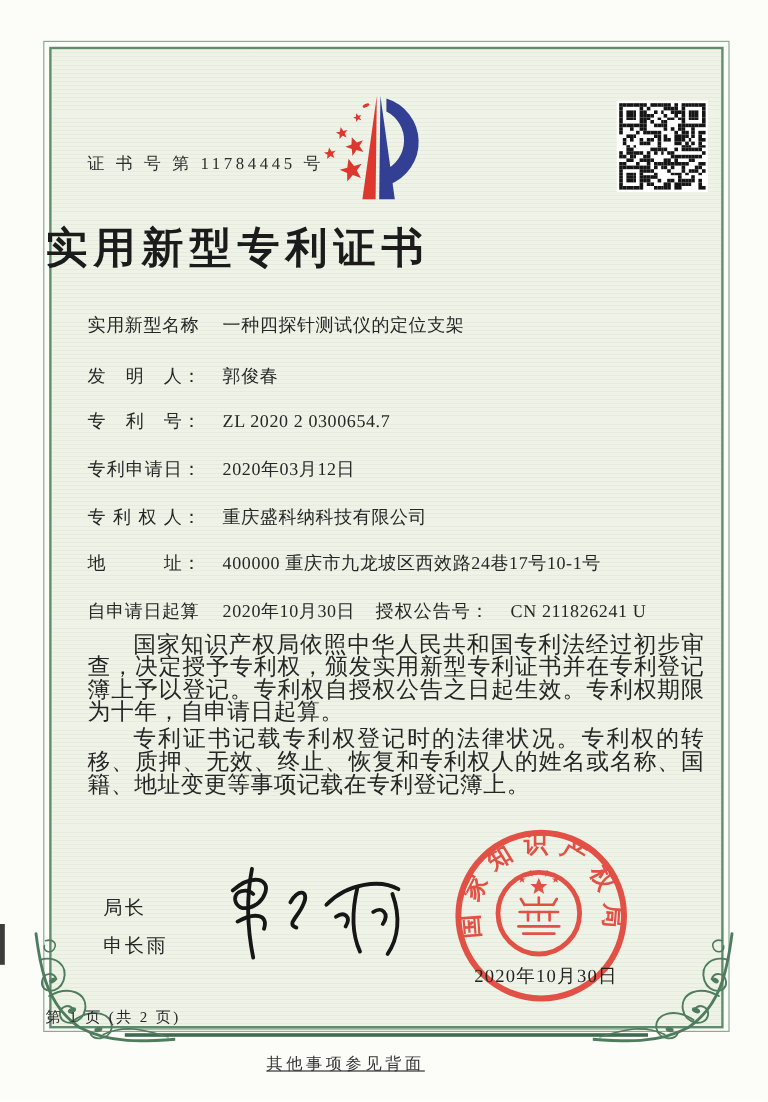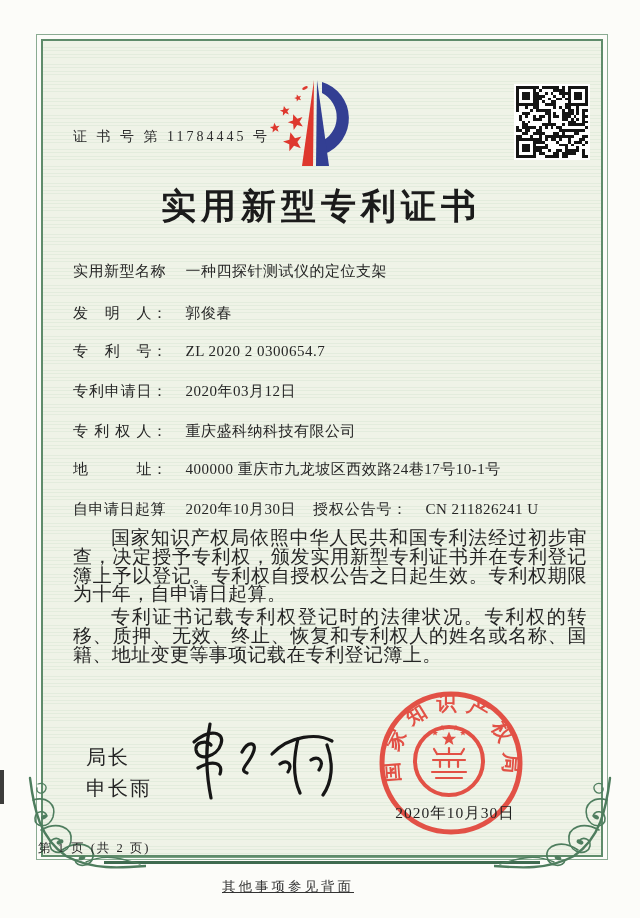--- a/index.html
+++ b/index.html
@@ -25,30 +25,30 @@
   .flourish.right{left:494px;top:776px;transform:scaleX(-1);}
   .cert-no{position:absolute;left:73px;top:80px;font-size:14px;letter-spacing:3px;color:#2d2d2d;margin-top:48px;}
   .logo{position:absolute;left:250px;top:76px;width:158px;height:98px;}
   .qr{
     position:absolute;left:514px;top:84px;width:76px;height:76px;background:#fff;
     display:grid;grid-template-columns:repeat(25,1fr);grid-template-rows:repeat(25,1fr);
     padding:2px;box-sizing:border-box;
   }
   .qc{background:transparent;} .qc.on{background:#151515;}
   .doc-title{
-    position:absolute;left:38px;top:183px;width:566px;text-align:center;
+    position:absolute;left:38px;top:183px;width:566px;text-align:left;
     font-size:35px;font-weight:bold;letter-spacing:5px;color:#1b1b1b;
   }
   .frow{position:absolute;left:73px;height:22px;font-size:15px;white-space:nowrap;letter-spacing:.5px;}
   .flabel{display:inline-block;width:79px;text-align:justify;text-align-last:justify;vertical-align:top;}
   .fvalue{margin-left:18px;}
   .second-pair{position:absolute;left:240px;top:0;}
   .paras{position:absolute;left:73px;top:529px;width:514px;font-size:19px;line-height:18.8px;letter-spacing:.4px;color:#252525;}
   .paras p{margin:0 0 4px 0;text-indent:2em;text-align:justify;}
-  .officer{position:absolute;left:86px;top:742px;font-size:20px;letter-spacing:2px;line-height:31px;}
+  .officer{position:absolute;left:86px;top:742px;font-size:16px;letter-spacing:2px;line-height:31px;}
   .signature{position:absolute;left:180px;top:720px;width:162px;height:88px;}
   .seal{position:absolute;left:376px;top:688px;width:150px;height:150px;opacity:.93;}
   .page-note{position:absolute;left:38px;top:840px;width:518px;text-align:left;font-size:12.5px;letter-spacing:2px;}
   .back-note{position:absolute;left:38px;top:878px;width:500px;text-align:center;font-size:13.5px;letter-spacing:3px;color:#333;text-decoration:underline;}
 </style>
 </head>
 <body>
 
 <div class="page">
 

